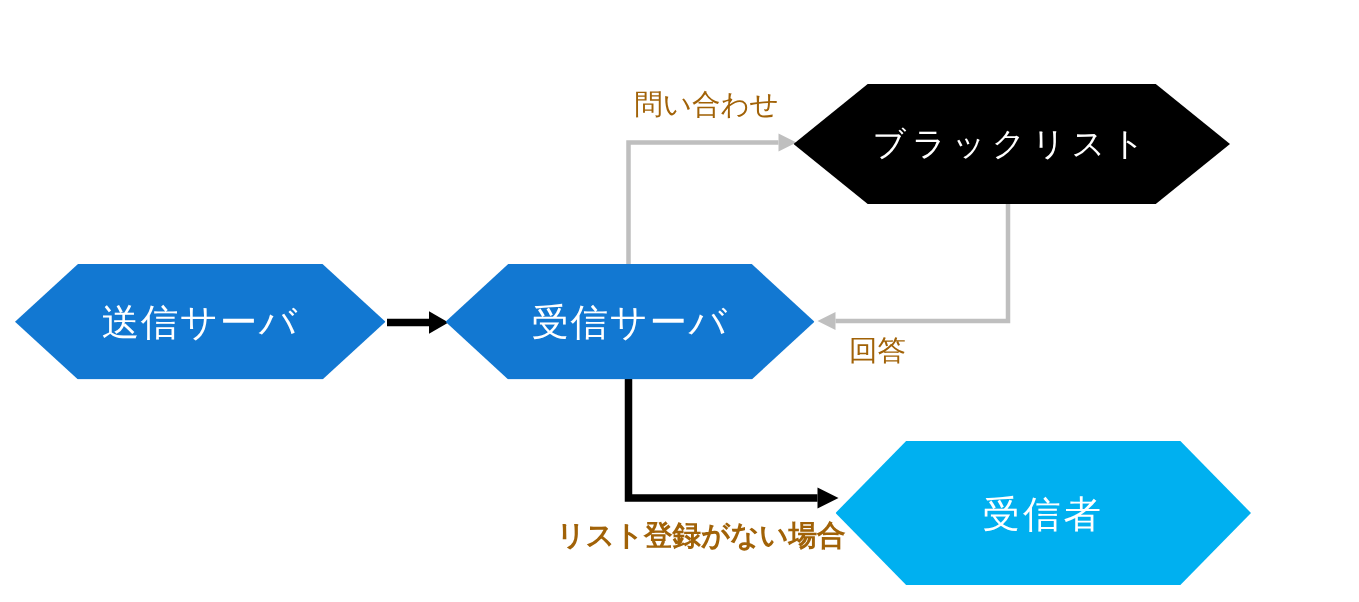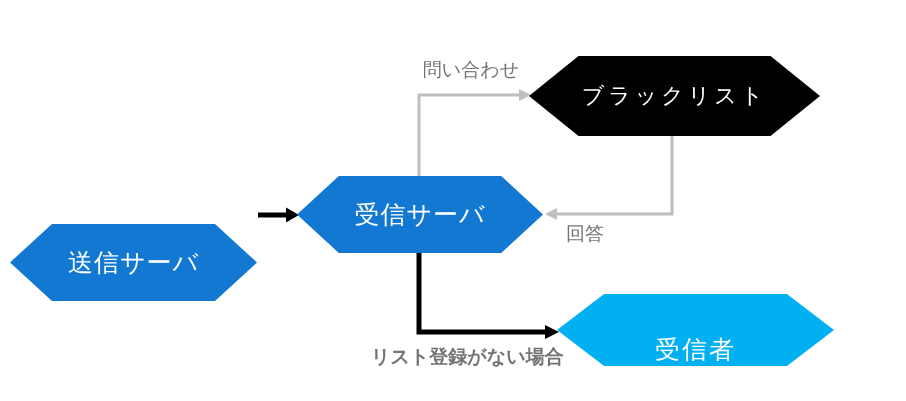--- a/index.html
+++ b/index.html
@@ -21,37 +21,37 @@
     display: flex;
     align-items: center;
     justify-content: center;
     color: #ffffff;
     font-weight: 300;
     clip-path: polygon(0% 50%, 17% 0%, 83% 0%, 100% 50%, 83% 100%, 17% 100%);
     white-space: nowrap;
   }
   .node-send {
     left: 10px; top: 176px; width: 247px; height: 77px;
-    background: #1278d2; font-size: 25px; letter-spacing: 1px; margin-top: 48px;
+    background: #1278d2; font-size: 25px; letter-spacing: 1px;
   }
   .node-receive {
     left: 297px; top: 176px; width: 246px; height: 77px;
     background: #1278d2; font-size: 25px; letter-spacing: 1px;
   }
   .node-blacklist {
     left: 529px; top: 56px; width: 291px; height: 80px;
     background: #000000; font-size: 22px; letter-spacing: 4px;
   }
   .node-recipient {
-    left: 557px; top: 294px; width: 277px; height: 72px;
-    background: #00b0f0; font-size: 25px; letter-spacing: 2px; align-items: flex-end;
+    left: 557px; top: 294px; width: 277px; height: 96px;
+    background: #00b0f0; font-size: 25px; letter-spacing: 2px;
   }
   .edge-label {
     position: absolute;
-    color: #737373;
+    color: #a16207;
     font-size: 19px;
     font-weight: 300;
     white-space: nowrap;
   }
   .label-inquiry { left: 420px; top: 57px; width: 102px; text-align: center; }
   .label-reply   { left: 566px; top: 221px; font-family: Liberation Mono, monospace; }
   .label-nolist  { left: 371px; top: 344px; font-weight: bold; }
 </style>
 </head>
 <body>

